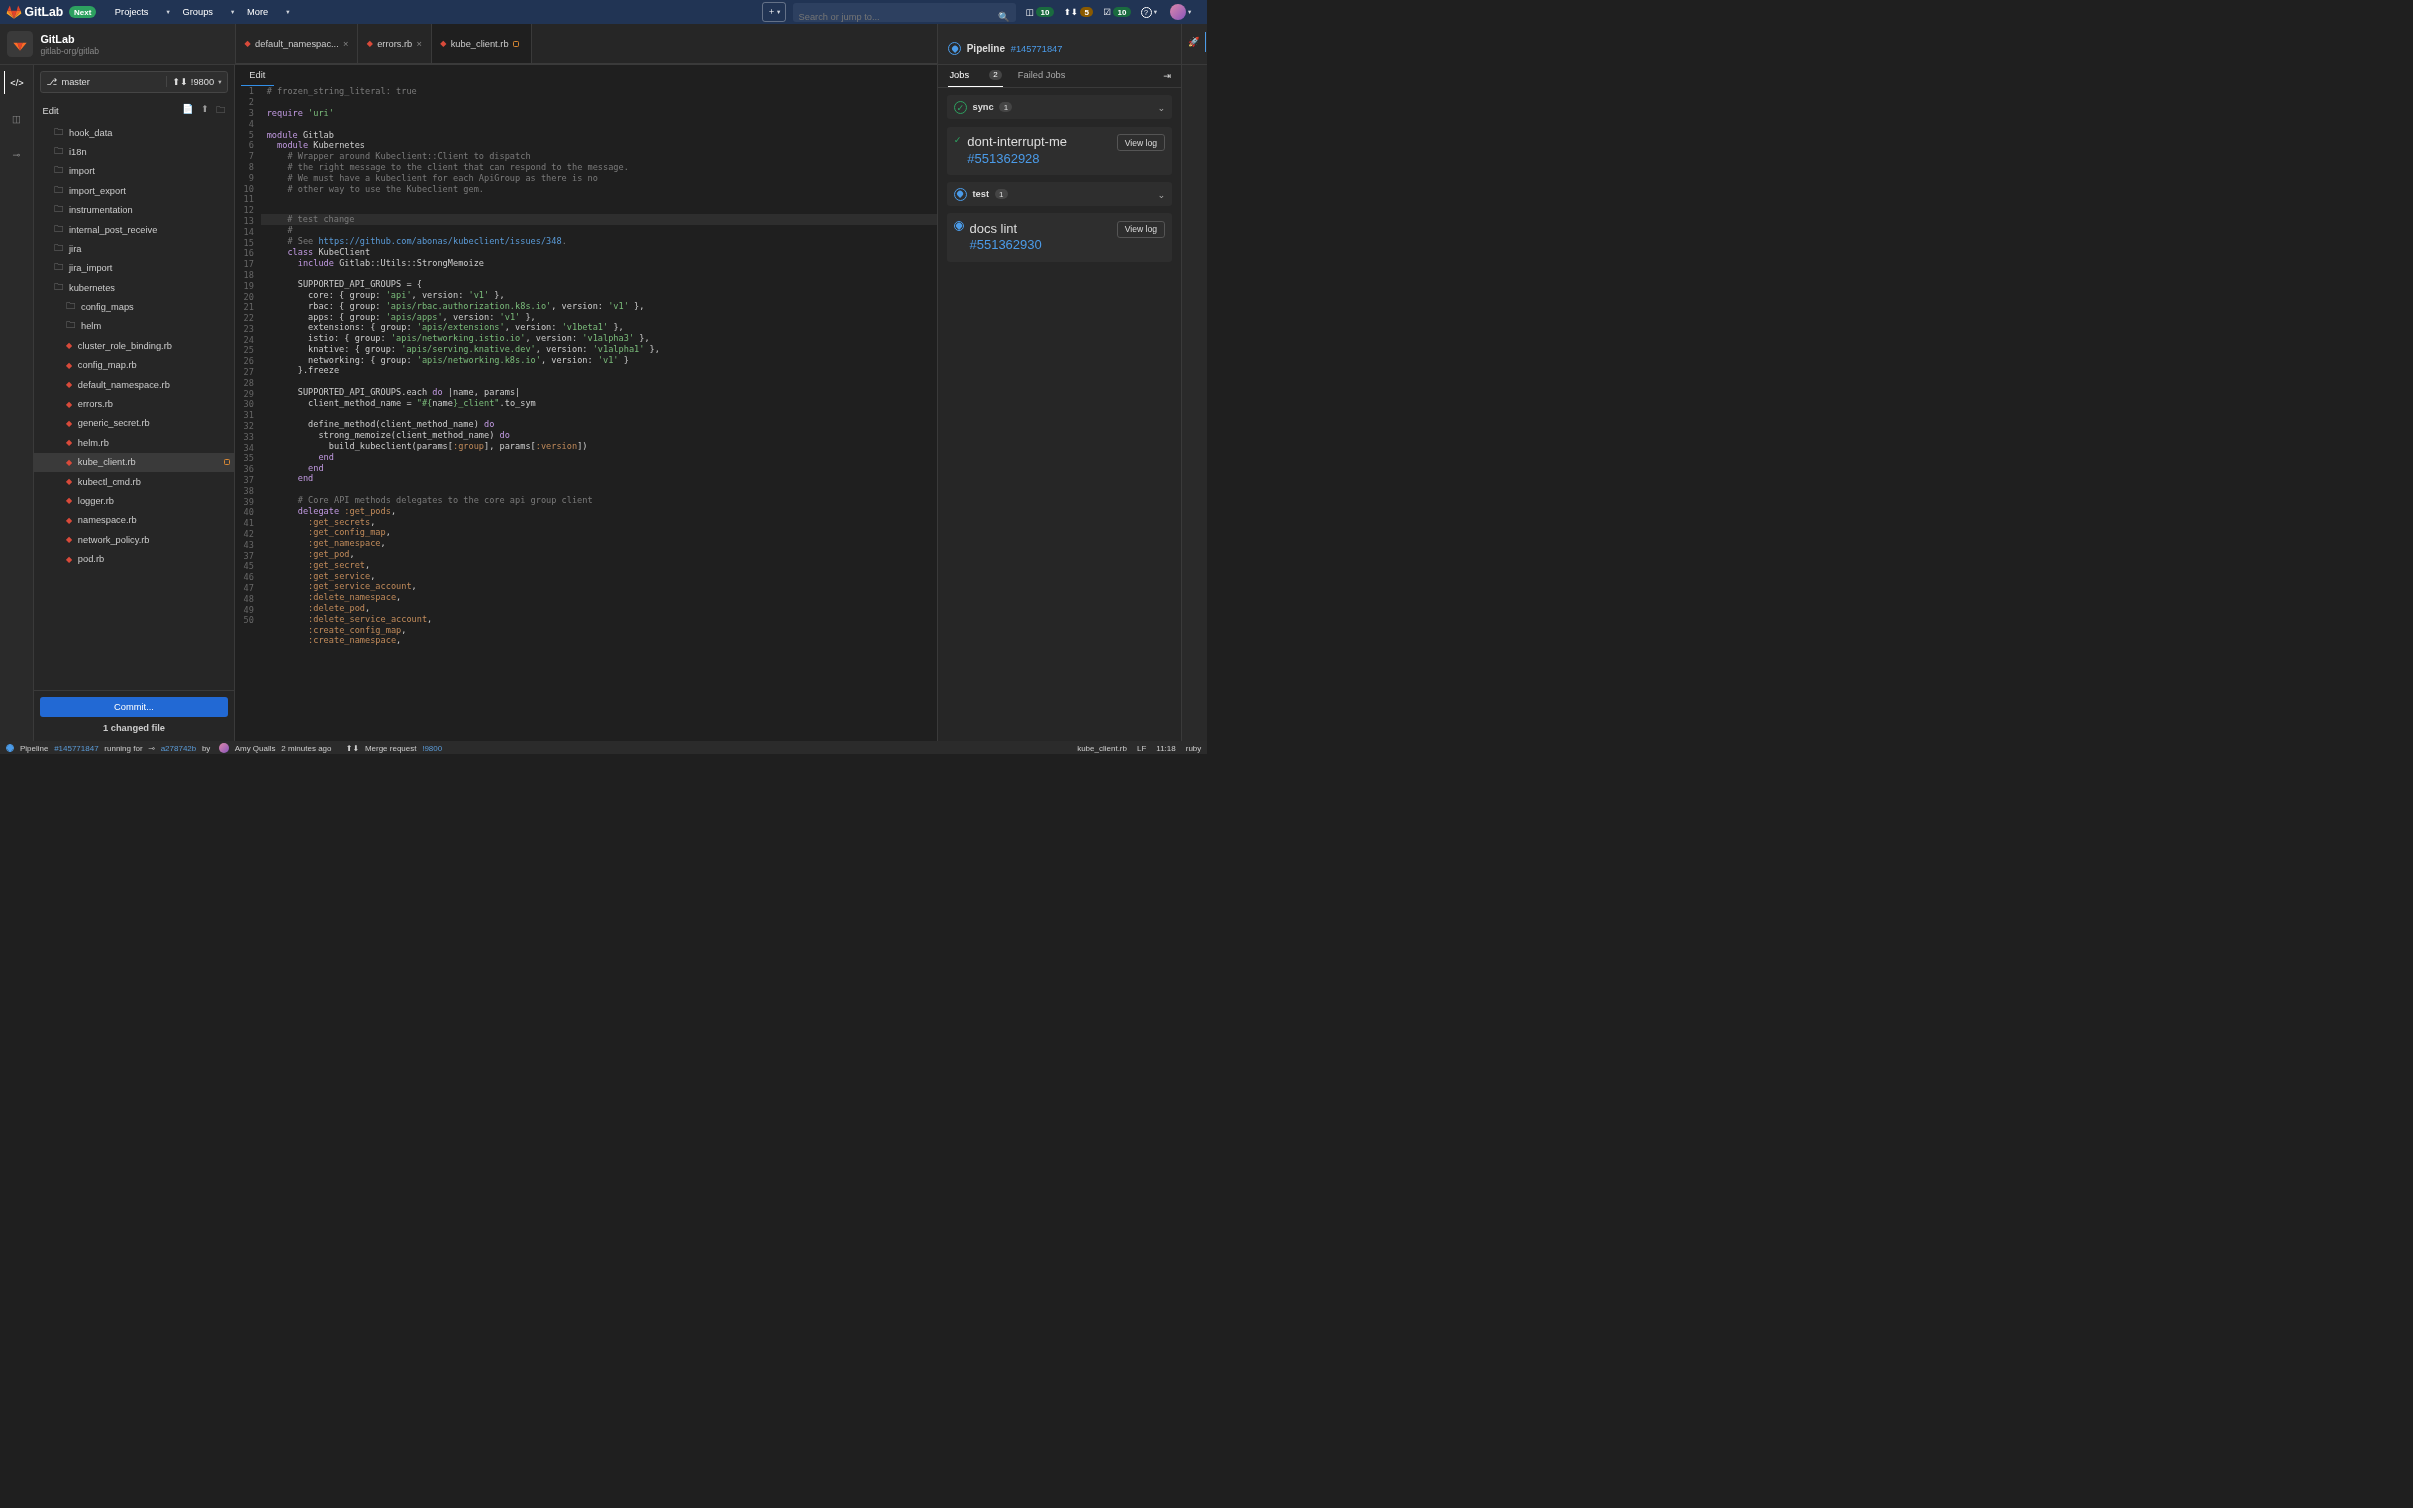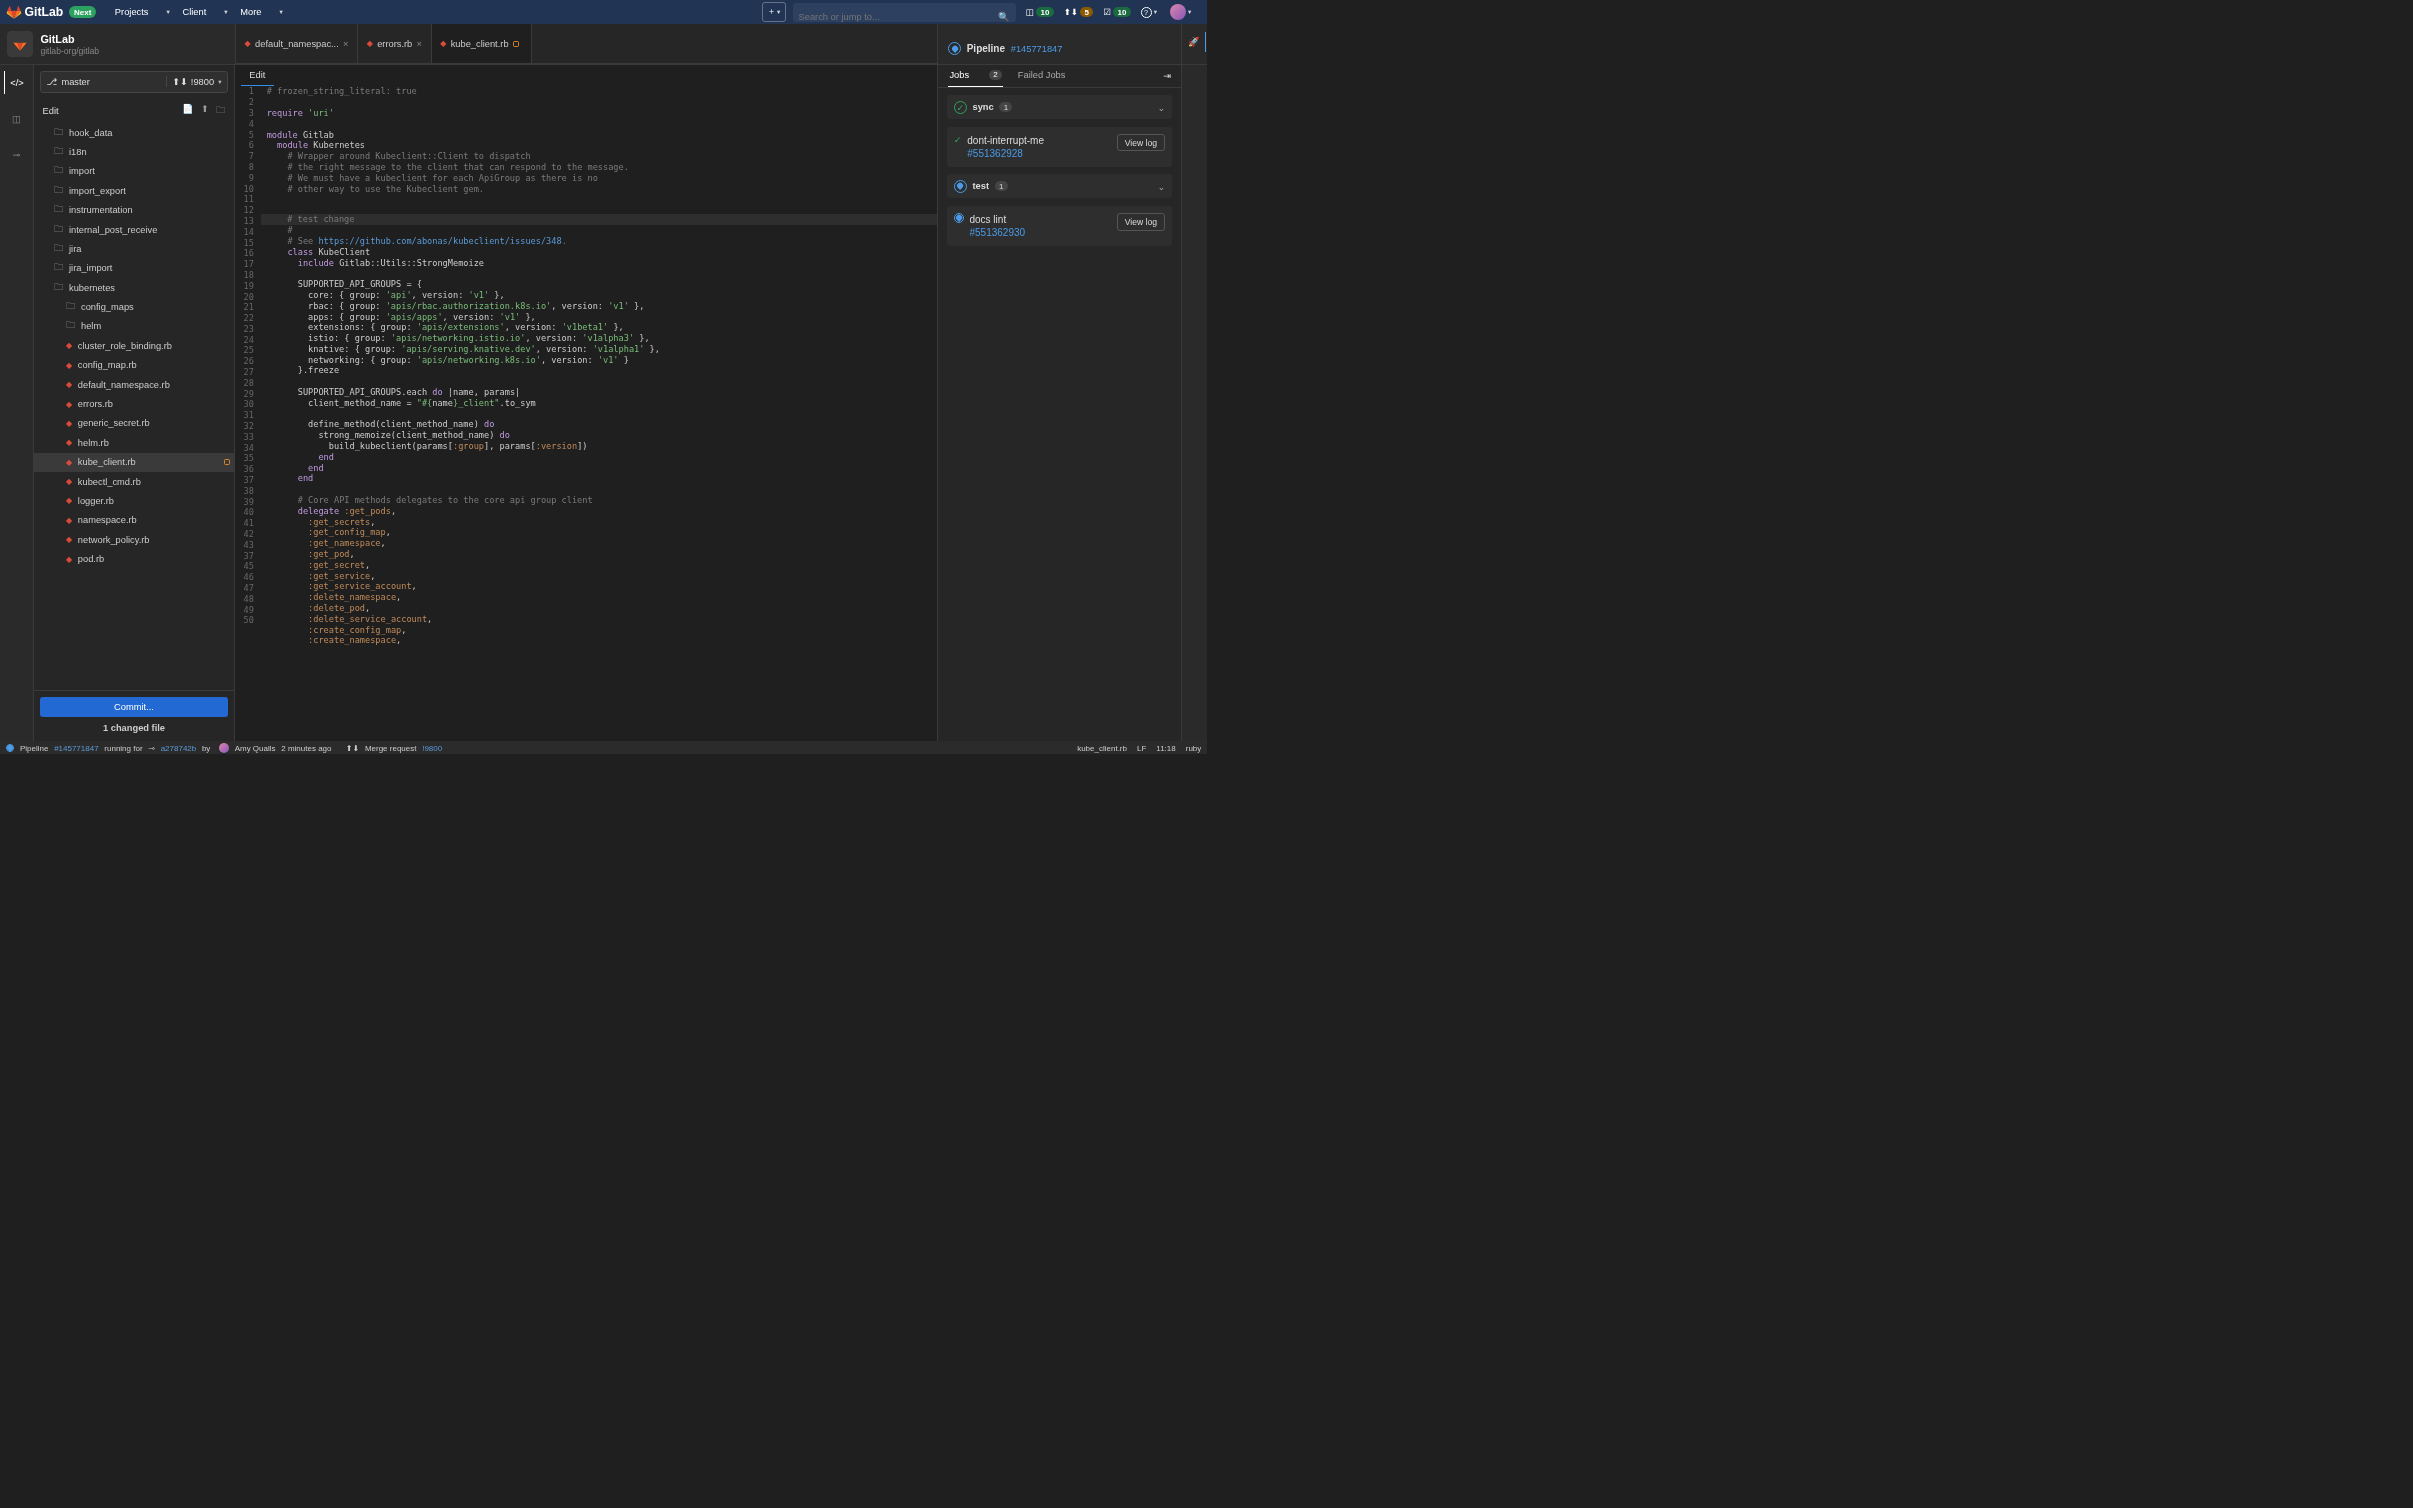--- a/index.html
+++ b/index.html
@@ -99,21 +99,21 @@
 .pipe-link { color:#4b9be8;}
 .rpanel-tabs { display:flex; gap:13px; padding: 0 10px; border-bottom:0.7px solid #3a3a3a;}
 .rtab { padding:4.3px 1.4px 5.7px; font-size:9.3px; color:#aaa; cursor:pointer; display:flex; align-items:center; gap:20px;}
 .rtab.active { color:#fff; border-bottom:1.4px solid #fff;}
 .rtab .count { background:#454545; border-radius:5.7px; padding:0.7px 4.3px; font-size:8px;}
 .stage { margin:7.2px 8.6px; background:#2e2e2e; border-radius:2.9px; padding:5.7px 7.2px; display:flex; align-items:center; gap:5.7px;}
 .stage-name { font-weight:600; font-size:9.3px;}
 .stage .count { background:#454545; border-radius:5.7px; padding:0.7px 4.3px; font-size:8px;}
 .chev { margin-left:auto; color:#aaa;}
 .job-row { margin:1.4px 8.6px 5.7px; background:#2e2e2e; border-radius:2.9px; padding:7.2px 7.2px; display:flex; align-items:flex-start; gap:5.7px;}
-.job-text { flex:1; font-size:10px; line-height:1.3;}
+.job-text { flex:1; font-size:13px; line-height:1.3;}
 .viewlog { background:transparent; border:0.7px solid #555; color:#ddd; border-radius:2.9px; padding:2.9px 7.2px; font-size:8.6px; cursor:pointer;}
 .status-icon { width:13px; height:13px; border-radius:50%; display:inline-flex; align-items:center; justify-content:center; flex-shrink:0;}
 .st-success { border:1.4px solid #2da160; color:#2da160;}
 .st-running { border:1.4px solid #4b9be8; position:relative;}
 .st-running::after { content:''; position:absolute; width:5.7px; height:5.7px; background:#4b9be8; border-radius:50% 50% 50% 0; transform:rotate(-45deg);}
 
 .statusbar { height:13.6px; background:#2b2b2b; display:flex; align-items:center; font-size:8px; color:#ccc; padding:0 5.7px; gap:5.7px;}
 .statusbar .right { margin-left:auto; display:flex; gap:10px;}
 .sb-link { color:#5a9ad6;}
 
@@ -136,21 +136,21 @@
       </svg>
     <span class="logo-text">GitLab</span>
     <span class="next-badge">Next</span>
   </div>
   <div class="nav-menu">
     <div class="nav-item">
         <span>Projects</span>
         <span class="caret">▾</span>
       </div>
     <div class="nav-item">
-        <span>Client</span>
+        <span>Groups</span>
         <span class="caret">▾</span>
       </div>
     <div class="nav-item">
         <span>More</span>
         <span class="caret">▾</span>
       </div>
   </div>
   <div class="nav-spacer"></div>
   <div class="plus-box">
       <span>＋</span>

